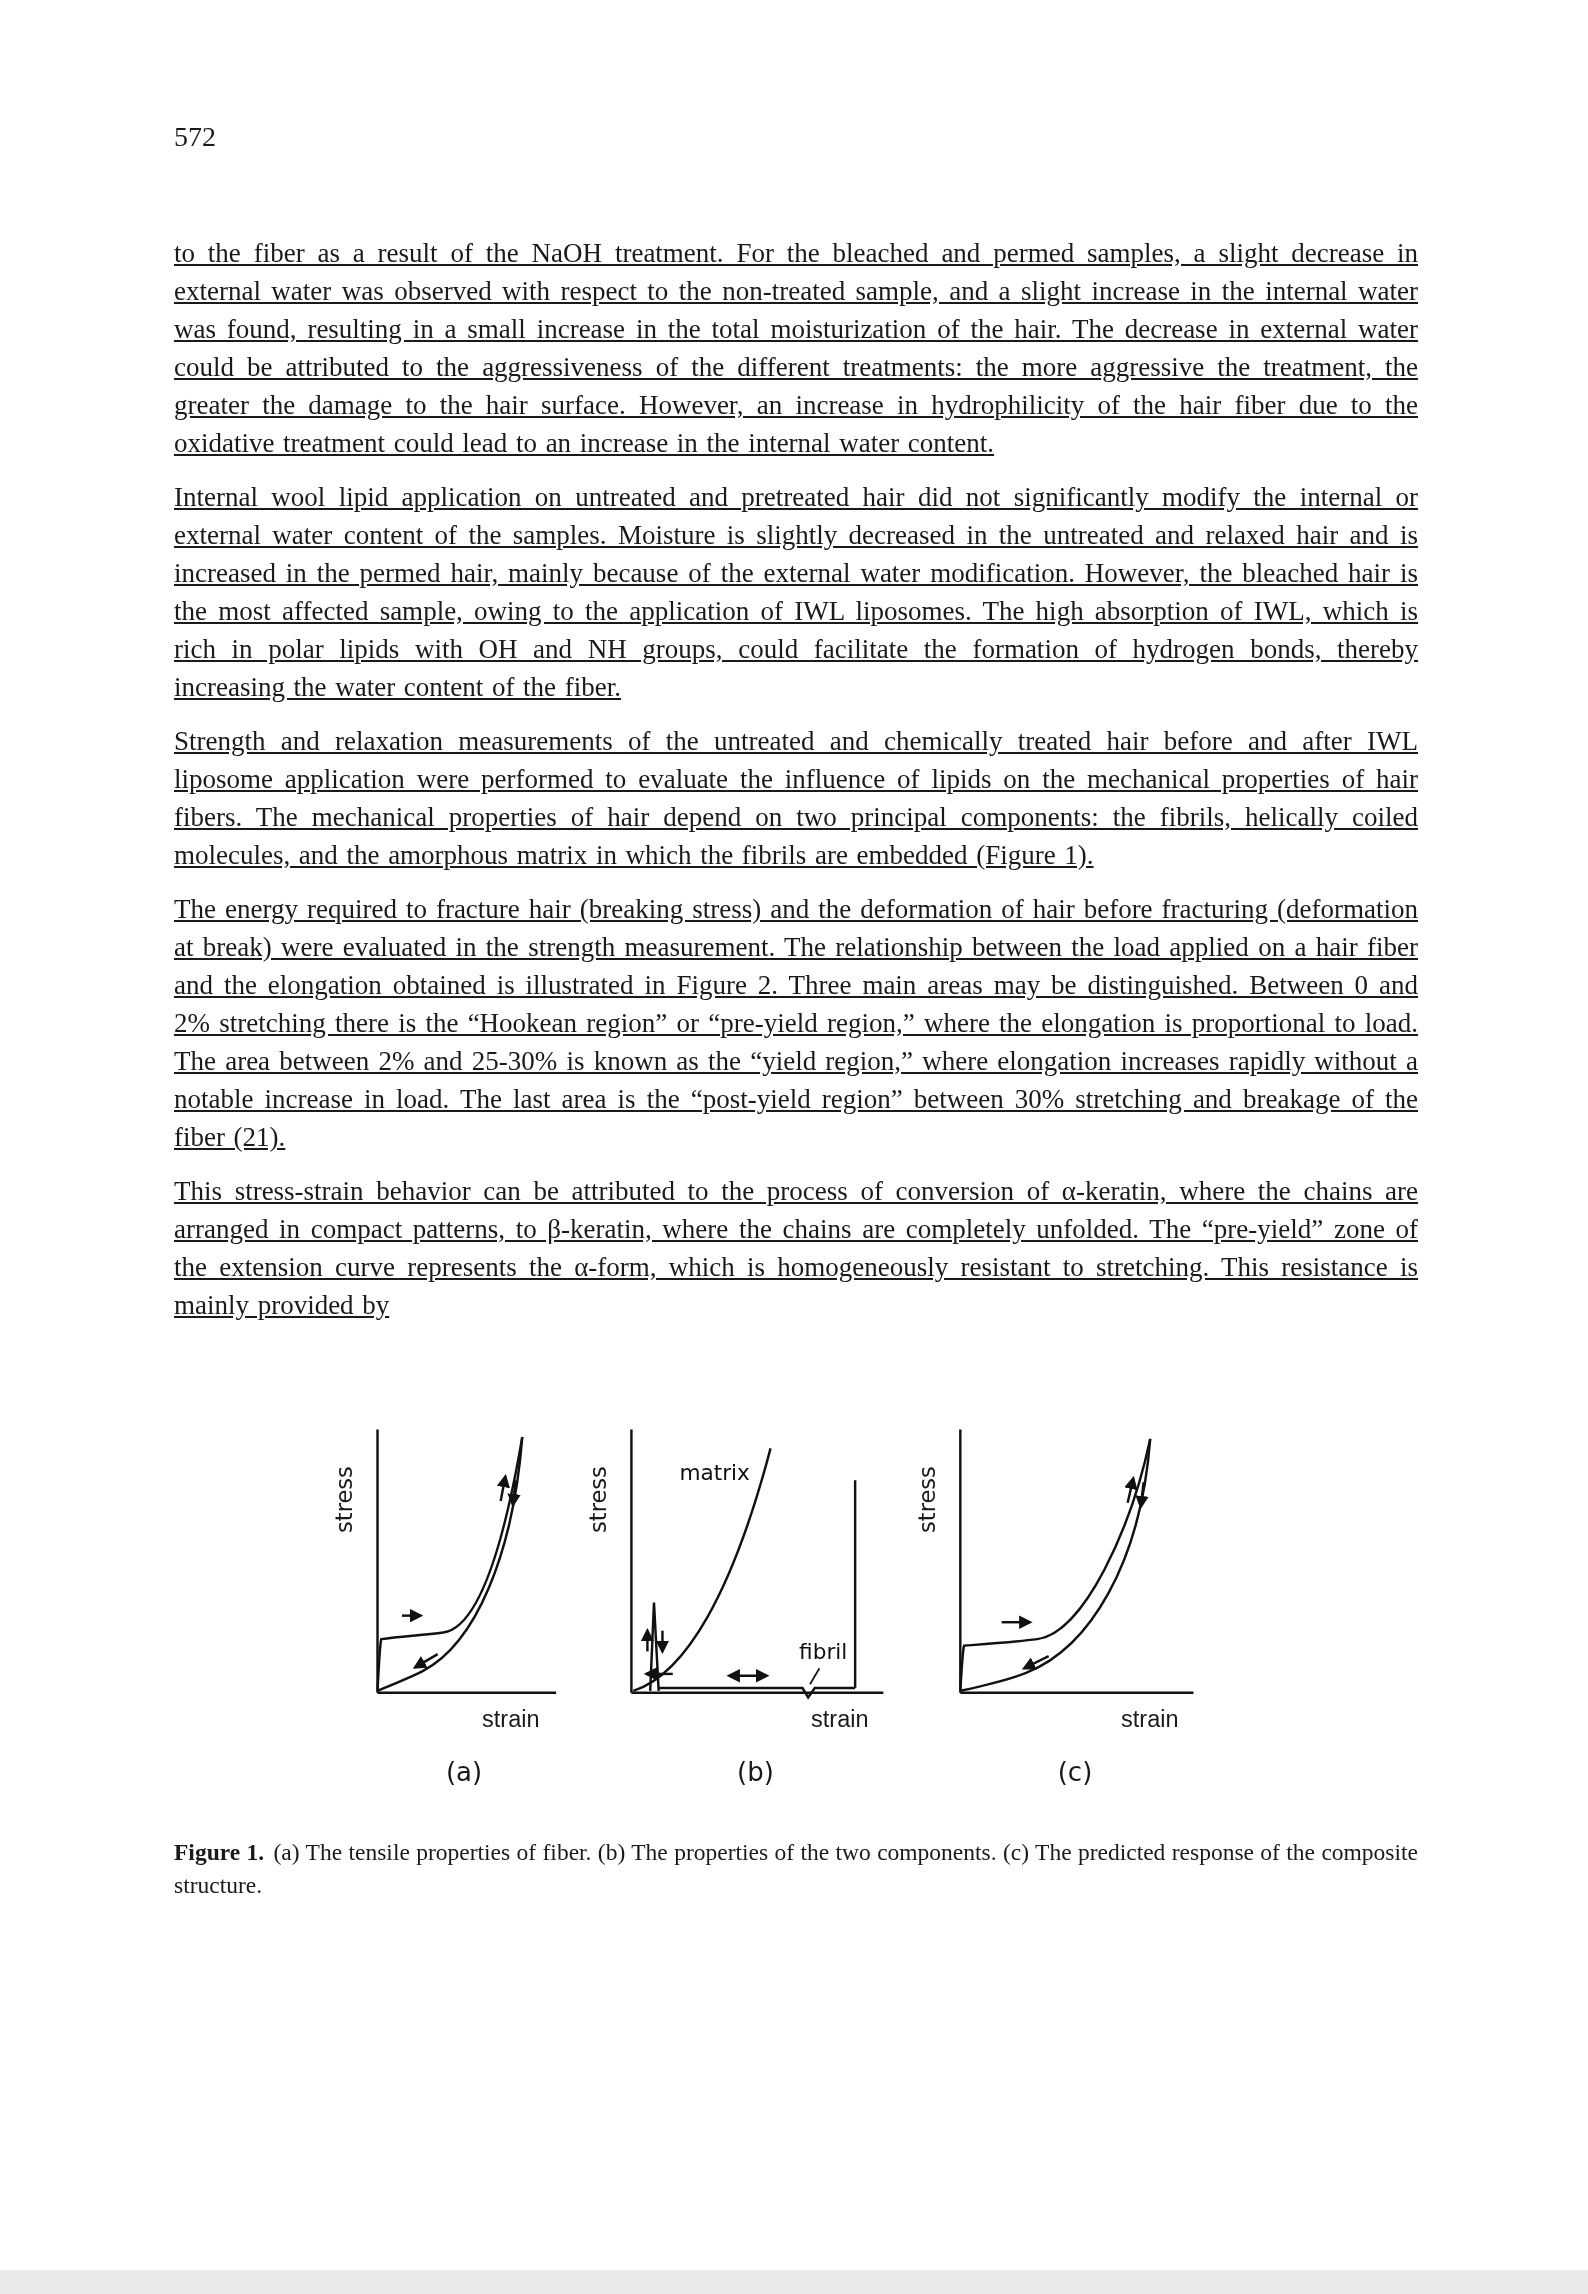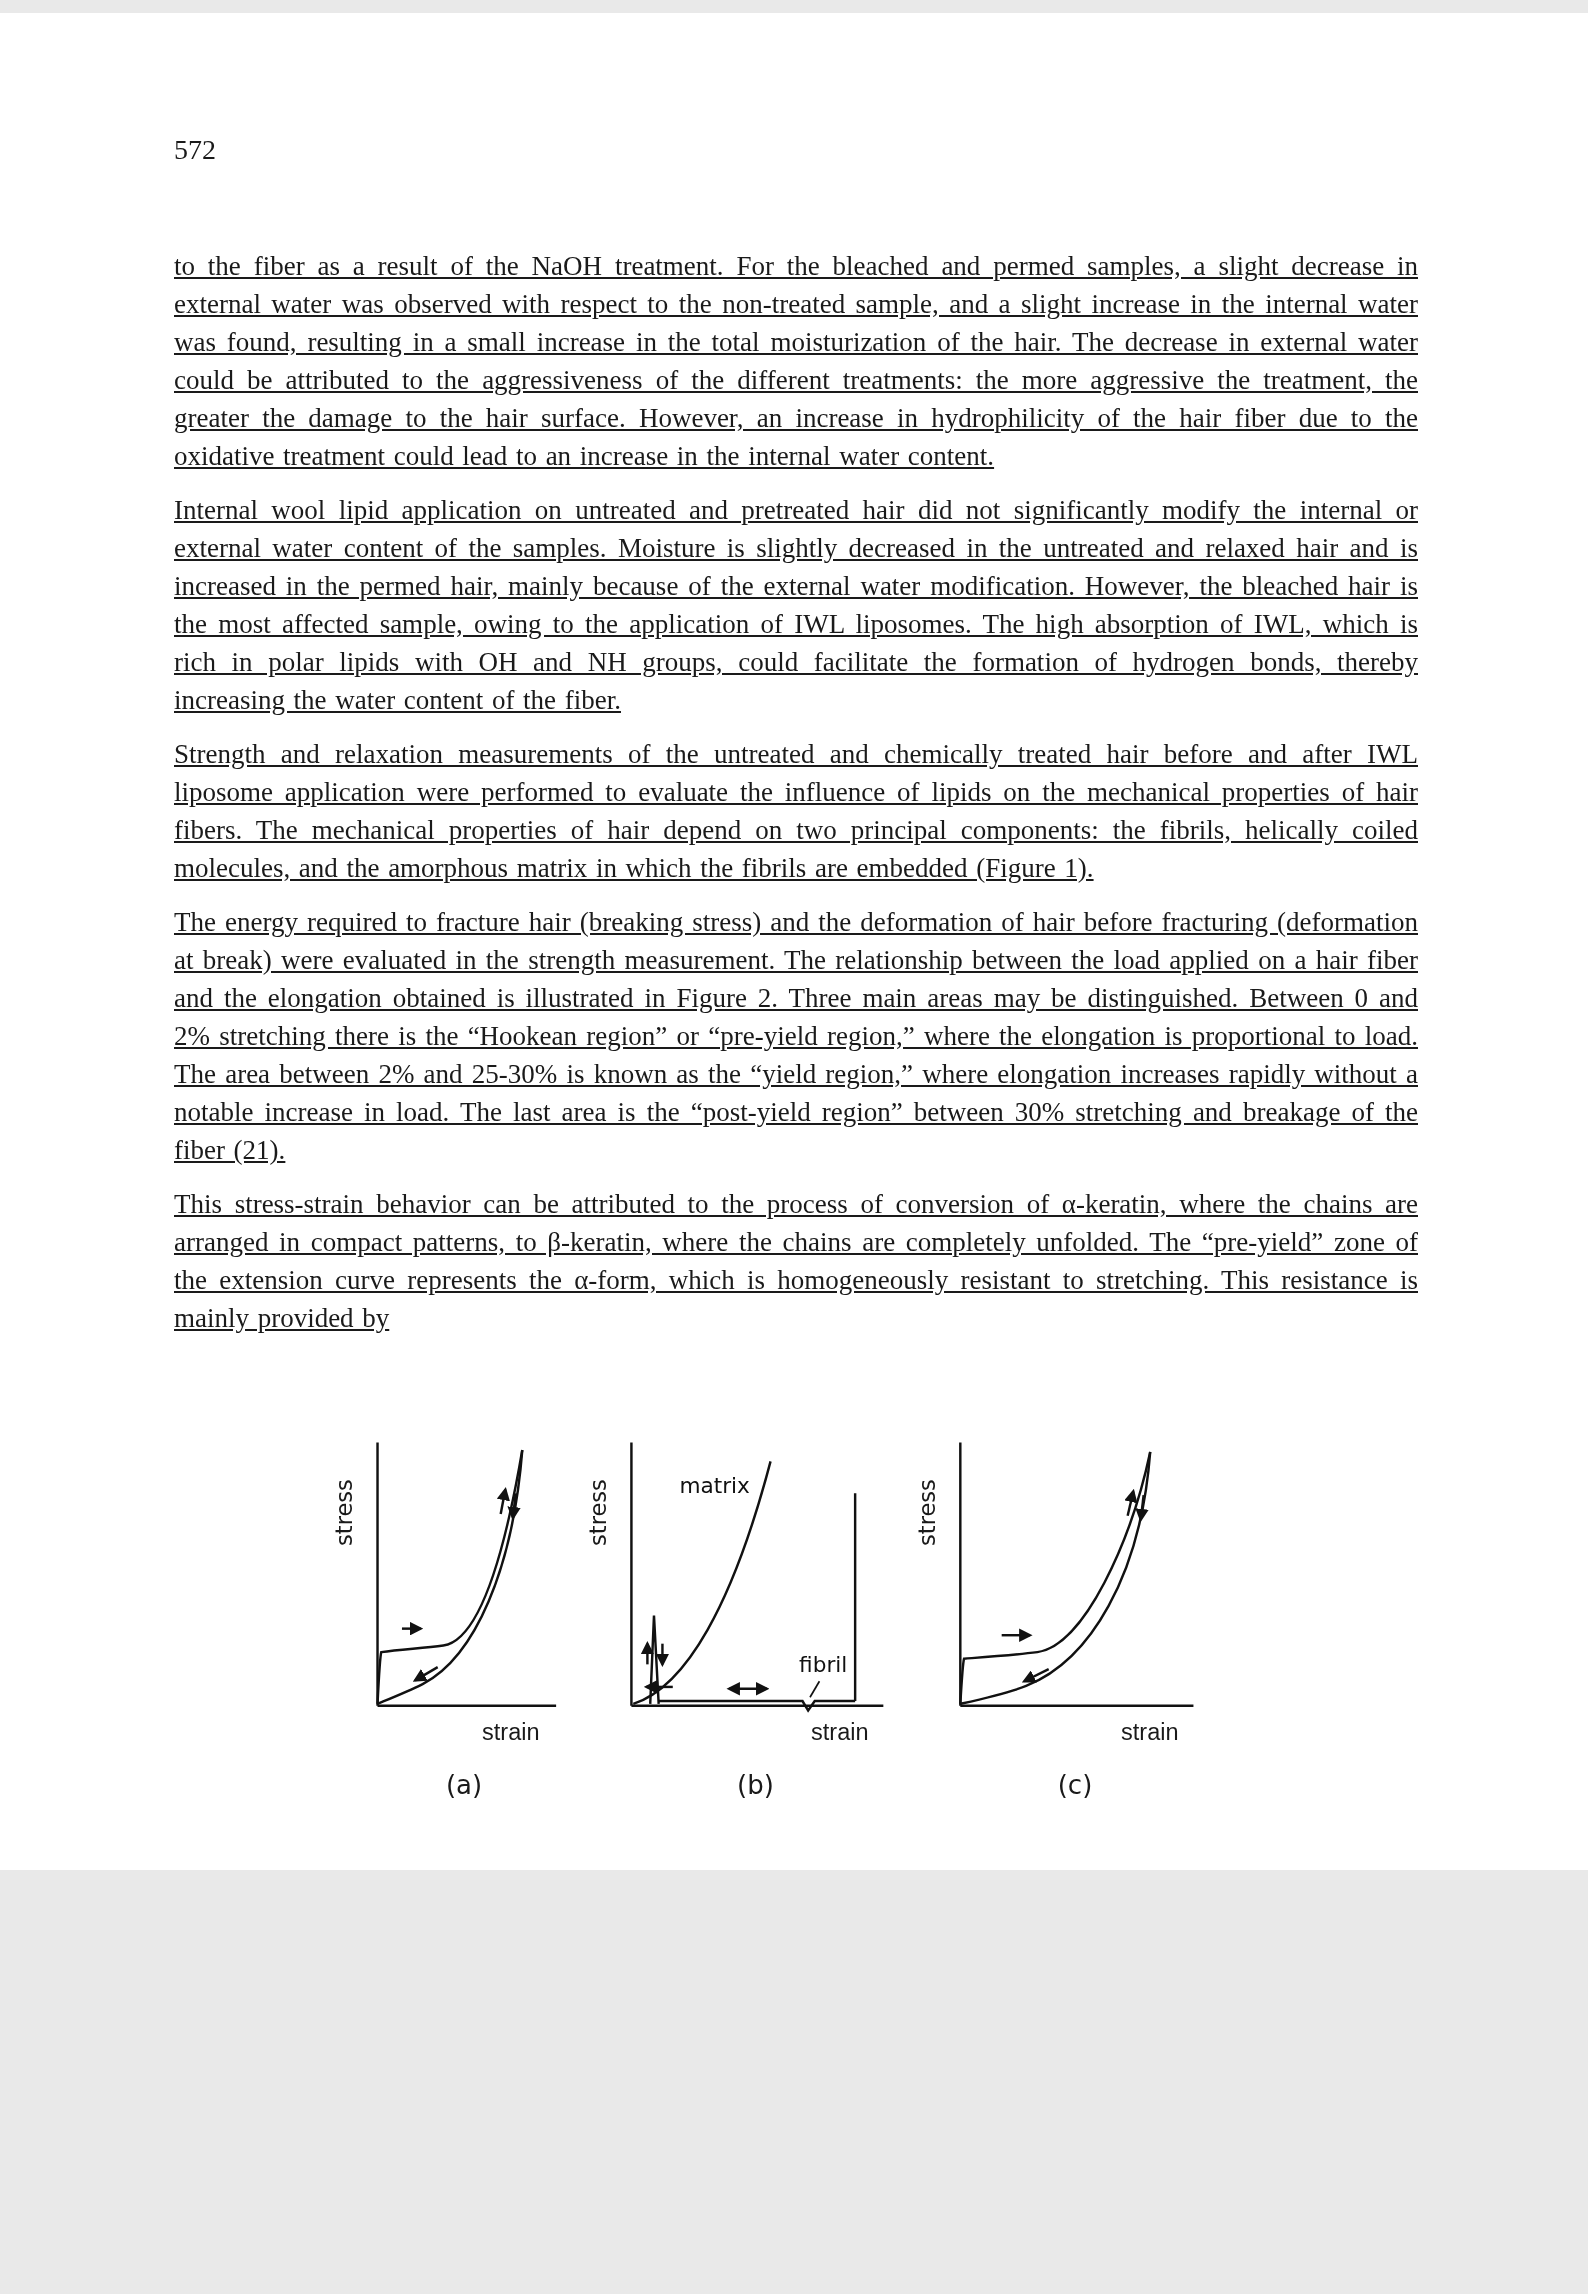--- a/index.html
+++ b/index.html
@@ -1,20 +1,20 @@
 <!DOCTYPE html>
 <html style="font-size:15px"><head>
 <meta charset="utf-8">
 <style>
   html,body{margin:0;padding:0;background:#e9e9e9;}
   .page{
     position:relative;
     width:1589px;
-    height:1857px;
-    margin:13px auto;
+    height:2270px;
+    margin:0 auto;
     background:#ffffff;
     color:#1a1a1a;
     font-family:"Liberation Serif", serif;
     overflow:hidden;
     box-sizing:border-box;
     padding:121px 171px 0 174px;
   }
   
   .page-header{
     position:relative;
@@ -201,16 +201,19 @@
             <path d="M209,64 L206,90" marker-end="url(#arrC)"></path>
             <path d="M108,249 L82,262" marker-end="url(#arrC)"></path>
           </g>
         </svg>
         <span class="xlabel">strain</span>
         <span class="panel-label">(c)</span>
       </div>
 
     </div>
 
+    <figcaption class="caption">
+      <span class="cap-label">Figure 1.</span><span>(a) The tensile properties of fiber. (b) The properties of the two components. (c) The predicted response of the composite structure.</span>
+    </figcaption>
   </figure>
 
 </div>
 
 
 </body></html>

